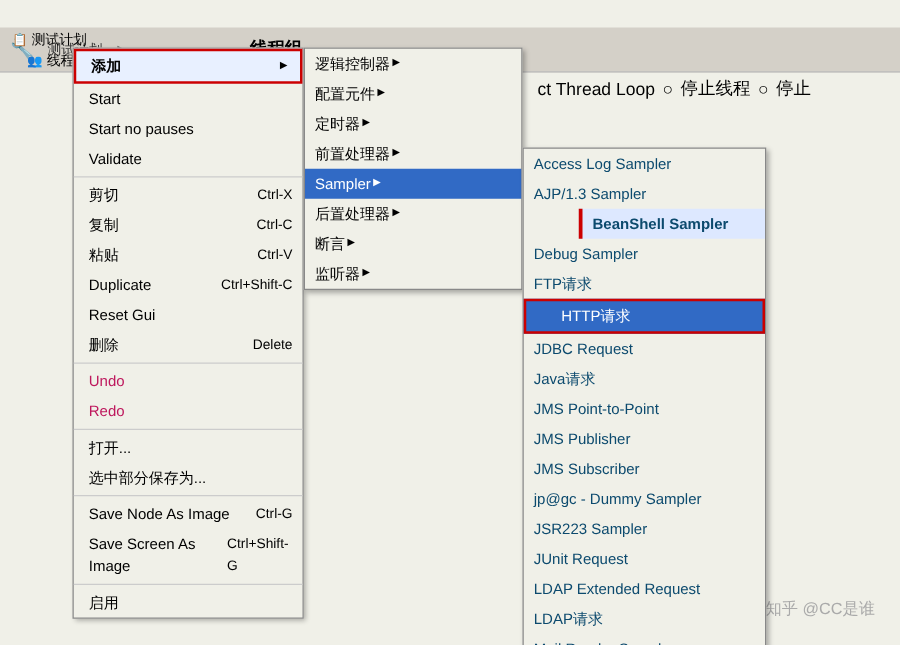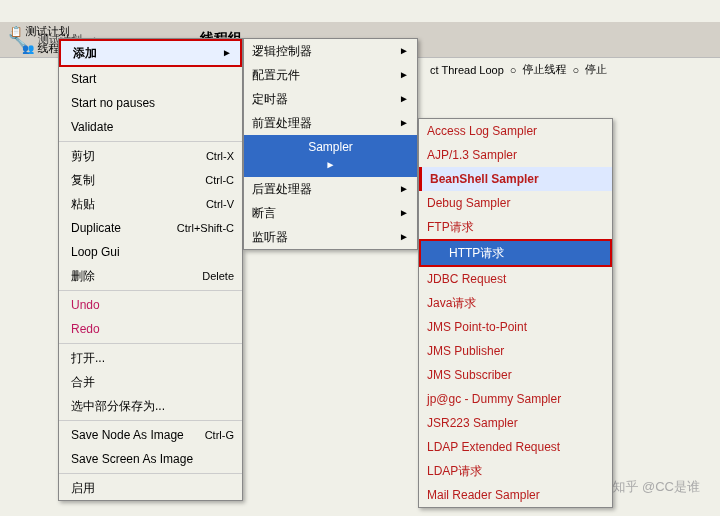--- a/index.html
+++ b/index.html
@@ -89,52 +89,51 @@
       width: 175px;
       background: #f0f0e8;
       border: 1px solid #888;
       box-shadow: 2px 2px 4px rgba(0,0,0,0.3);
       z-index: 11;
     }
 
     .ctx-menu-2 .menu-item {
       padding: 3px 8px;
       display: flex;
-      justify-content: space-between;
+      justify-content: flex-start;
       align-items: center;
       cursor: default;
       color: #000;
       line-height: 18px;
     }
 
     .ctx-menu-2 .menu-item.active,
     .ctx-menu-2 .menu-item:hover {
       background: #316ac5;
       color: white;
-      flex-direction: column;
     }
 
     
     .ctx-menu-3 {
       position: absolute;
       top: 118px;
       left: 418px;
       width: 195px;
       background: #f0f0e8;
       border: 1px solid #888;
       box-shadow: 2px 2px 4px rgba(0,0,0,0.3);
       z-index: 12;
     }
 
     .ctx-menu-3 .menu-item {
       padding: 3px 8px;
       display: flex;
       align-items: center;
       cursor: default;
-      color: #b91c1c;
+      color: #0c4a6e;
       line-height: 18px;
     }
 
     .ctx-menu-3 .menu-item.active,
     .ctx-menu-3 .menu-item.http-selected {
       background: #316ac5;
       color: white;
     }
 
     .ctx-menu-3 .menu-item.beanshell-highlight {
@@ -201,21 +200,21 @@
       <span style="font-size:10px;">👥</span>
       <span style="font-size:11px;">线程组</span>
     </div>
   </div>
 
   <div style="position:absolute; left:200px; top:8px; font-size:14px; font-weight:bold; color:#000;">
     <span>线程组</span>
   </div>
 </div>
 
-<div style="position:absolute; top:62px; left:430px; display:flex; align-items:center; gap:6px; font-size:11px; z-index:1;">
+<div style="position:absolute; top:62px; left:430px; display:flex; align-items:center; gap:6px; font-size:14px; z-index:1;">
   <span>ct Thread Loop</span>
   <span>○</span>
   <span>停止线程</span>
   <span>○</span>
   <span>停止</span>
 </div>
 
 <div style="position:absolute; top:88px; left:270px; font-size:12px; z-index:1;">
   <div style="display:flex; align-items:center; gap:6px; margin-bottom:4px;">
     <input type="checkbox" style="">
@@ -267,50 +266,48 @@
   </div>
   <div class="menu-item">
     <span>粘贴</span>
     <span class="menu-shortcut">Ctrl-V</span>
   </div>
   <div class="menu-item">
     <span>Duplicate</span>
     <span class="menu-shortcut">Ctrl+Shift-C</span>
   </div>
   <div class="menu-item">
-    <span>Loop Gui</span>
+    <span>Reset Gui</span>
   </div>
   <div class="menu-item">
     <span>删除</span>
     <span class="menu-shortcut">Delete</span>
   </div>
   <div class="menu-separator"></div>
   <div class="menu-item disabled">
     <span>Undo</span>
   </div>
   <div class="menu-item disabled">
     <span>Redo</span>
   </div>
   <div class="menu-separator"></div>
   <div class="menu-item">
     <span>打开...</span>
   </div>
   <div class="menu-item">
-    <span>合并</span>
-  </div>
-  <div class="menu-item">
     <span>选中部分保存为...</span>
   </div>
   <div class="menu-separator"></div>
   <div class="menu-item">
     <span>Save Node As Image</span>
     <span class="menu-shortcut">Ctrl-G</span>
   </div>
   <div class="menu-item">
     <span>Save Screen As Image</span>
+    <span class="menu-shortcut">Ctrl+Shift-G</span>
   </div>
   <div class="menu-separator"></div>
   <div class="menu-item">
     <span>启用</span>
   </div>
 
 </div>
 
 <div class="ctx-menu-2">
   <div class="menu-item">
@@ -347,21 +344,21 @@
   </div>
 </div>
 
 <div class="ctx-menu-3">
   <div class="menu-item">
     <span>Access Log Sampler</span>
   </div>
   <div class="menu-item">
     <span>AJP/1.3 Sampler</span>
   </div>
-  <div class="menu-item beanshell-highlight" style="background:#dde8ff; border-left: 3px solid #cc0000; font-weight:bold;">
+  <div class="menu-item beanshell-highlight" style="background:#dde8ff; border-left: 3px solid #cc0000; font-weight:bold;margin-left:44px;">
     <span>BeanShell Sampler</span>
   </div>
   <div class="menu-item">
     <span>Debug Sampler</span>
   </div>
   <div class="menu-item">
     <span>FTP请求</span>
   </div>
   <div class="menu-item http-selected" style="background:#316ac5; color:white; border: 2px solid #cc0000; padding-left: 28px;">
     <span>HTTP请求</span>
@@ -381,20 +378,23 @@
   <div class="menu-item">
     <span>JMS Subscriber</span>
   </div>
   <div class="menu-item">
     <span>jp@gc - Dummy Sampler</span>
   </div>
   <div class="menu-item">
     <span>JSR223 Sampler</span>
   </div>
   <div class="menu-item">
+    <span>JUnit Request</span>
+  </div>
+  <div class="menu-item">
     <span>LDAP Extended Request</span>
   </div>
   <div class="menu-item">
     <span>LDAP请求</span>
   </div>
   <div class="menu-item">
     <span>Mail Reader Sampler</span>
   </div>
 
 </div>

